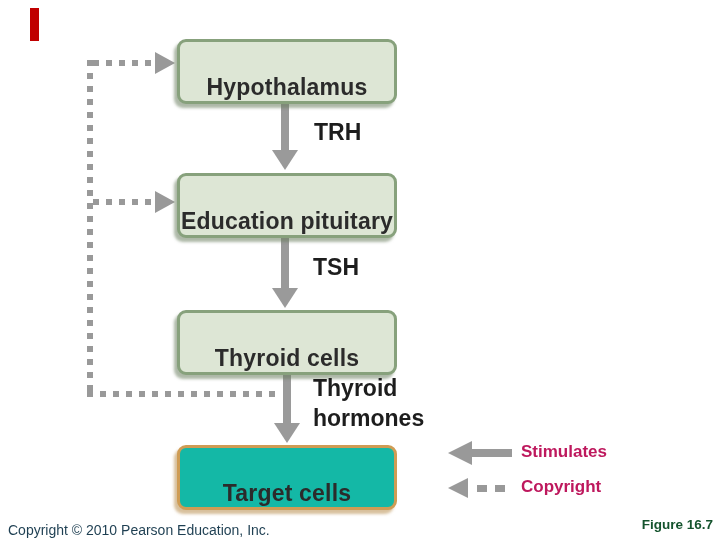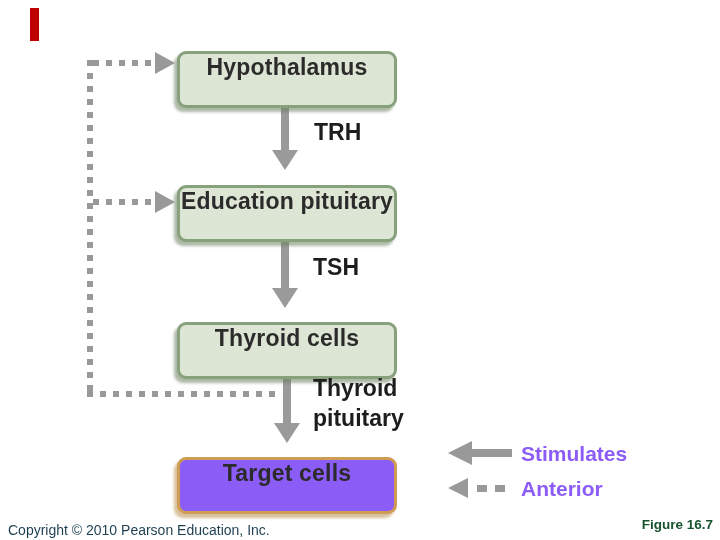--- a/index.html
+++ b/index.html
@@ -33,45 +33,45 @@
   #fb-mid-head{left:155px;top:191px;}
 
   .head-down{width:0;height:0;border-left:13px solid transparent;border-right:13px solid transparent;border-top:20px solid #9a9a9a;}
   .shaft{width:8px;background:#9a9a9a;}
   #arrow1-shaft{left:281px;top:93px;height:58px;}  #arrow1-head{left:272px;top:150px;}
   #arrow2-shaft{left:281px;top:226px;height:63px;} #arrow2-head{left:272px;top:288px;}
   #arrow3-shaft{left:283px;top:361px;height:63px;} #arrow3-head{left:274px;top:423px;}
 
   
   .node{
-    left:177px;width:220px;height:57px;box-sizing:border-box;
+    left:177px;width:220px;height:65px;box-sizing:border-box;
     border:3px solid;border-radius:9px;
-    display:flex;align-items:flex-start;justify-content:center;
-    font-weight:bold;font-size:23px;color:#2b2b2b;letter-spacing:0.2px;margin-top:12px;
+    display:flex;align-items:flex-end;justify-content:center;
+    font-weight:bold;font-size:23px;color:#2b2b2b;letter-spacing:0.2px;
   }
   .node.green{background:#dde6d5;border-color:#87a17c;box-shadow:-3px 4px 3px rgba(105,125,95,0.55);}
-  .node.orange{background:#8b5cf6;border-color:#cf9c54;box-shadow:-3px 4px 3px rgba(190,150,90,0.6);}
+  .node.orange{background:#14b8a6;border-color:#cf9c54;box-shadow:-3px 4px 3px rgba(190,150,90,0.6);}
   #node-hypothalamus{top:39px;}
   #node-anterior{top:173px;}
   #node-thyroid{top:310px;}
   #node-target{top:445px;}
 
   
   .hormone{font-weight:bold;font-size:23px;color:#1d1d1d;white-space:pre-line;line-height:30px;}
   #label-trh{left:314px;top:117px;}
   #label-tsh{left:313px;top:252px;}
   #label-th{left:313px;top:373px;}
 
   
   #legend-stim-head{left:448px;top:441px;width:0;height:0;border-top:12px solid transparent;border-bottom:12px solid transparent;border-right:24px solid #999999;}
   #legend-stim-shaft{left:470px;top:449px;width:42px;height:8px;background:#999999;}
   #legend-inh-head{left:448px;top:478px;width:0;height:0;border-top:10px solid transparent;border-bottom:10px solid transparent;border-right:20px solid #999999;}
   .inh-dash{width:10px;height:7px;background:#999999;top:485px;}
   #inh-dash1{left:477px;} #inh-dash2{left:495px;}
-  .legend-text{font-weight:bold;font-size:21px;color:#8b5cf6;}
+  .legend-text{font-weight:bold;font-size:17px;color:#be185d;}
   #legend-stim-text{left:521px;top:442px;}
   #legend-inh-text{left:521px;top:477px;}
 
   
   #copyright{left:8px;top:522px;font-size:14px;color:#1e3f52;}
   #figure-label{right:7px;top:517px;font-size:13.5px;font-weight:bold;color:#14532d;}
 </style>
 </head>
 <body>
 
@@ -100,24 +100,24 @@
 <div class="abs node green" id="node-thyroid">
   <span>Thyroid cells</span>
 </div>
 <div class="abs node orange" id="node-target">
   <span>Target cells</span>
 </div>
 
 <div class="abs hormone" id="label-trh">TRH</div>
 <div class="abs hormone" id="label-tsh">TSH</div>
 <div class="abs hormone" id="label-th">Thyroid
-pituitary</div>
+hormones</div>
 
 <div class="abs" id="legend-stim-head"></div>
 <div class="abs" id="legend-stim-shaft"></div>
 <div class="abs legend-text" id="legend-stim-text">Stimulates</div>
 <div class="abs" id="legend-inh-head"></div>
 <div class="abs inh-dash" id="inh-dash1"></div>
 <div class="abs inh-dash" id="inh-dash2"></div>
-<div class="abs legend-text" id="legend-inh-text">Anterior</div>
+<div class="abs legend-text" id="legend-inh-text">Copyright</div>
 
 <div class="abs" id="copyright">Copyright © 2010 Pearson Education, Inc.</div>
 <div class="abs" id="figure-label">Figure 16.7</div>
 
 </body></html>

